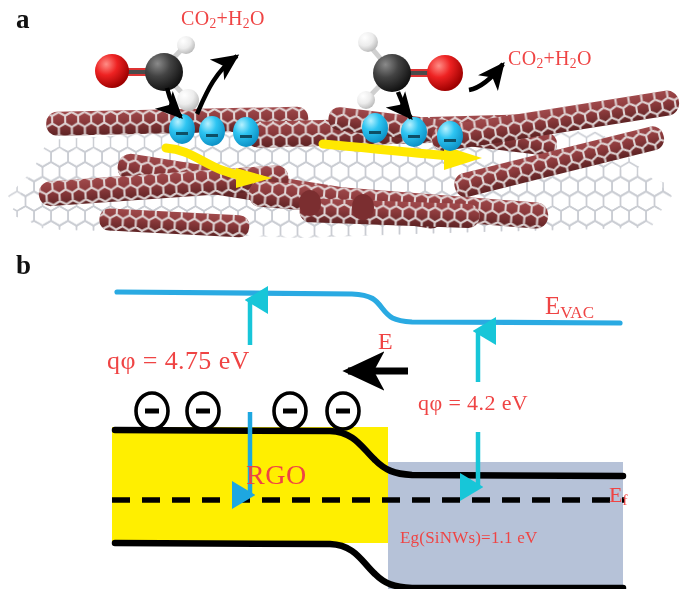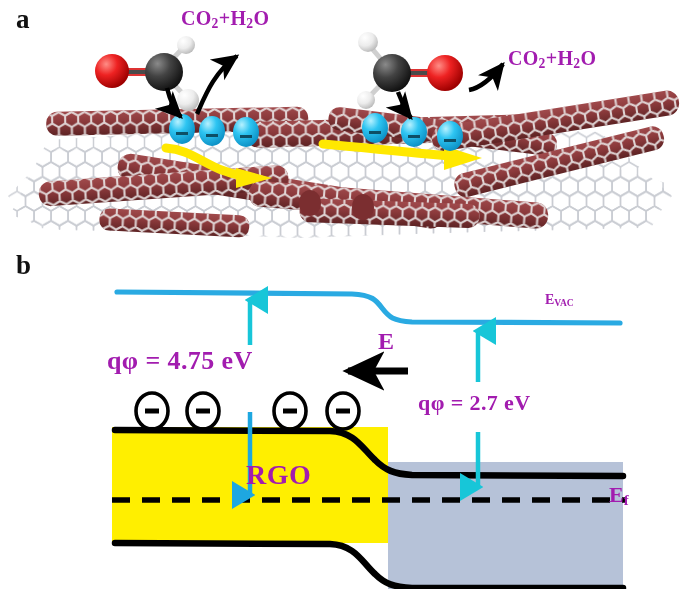--- a/index.html
+++ b/index.html
@@ -22,34 +22,34 @@
     line-height:1;
     color:#111;
   }
   #panel-a-letter{left:16px;top:6px;}
   #panel-b-letter{left:16px;top:252px;}
 
   
   .lbl{
     position:absolute;
     font-family:"Liberation Serif", serif;
-    font-weight:bold;
-    color:#a21caf;
+    font-weight:normal;
+    color:#ef4444;
     white-space:nowrap;
     line-height:1;
   }
   .lbl sub{font-size:.68em;vertical-align:-0.22em;}
 
   #co2-left{left:181px;top:8px;font-size:20px;letter-spacing:.3px;}
   #co2-right{left:508px;top:48px;font-size:20px;letter-spacing:.3px;}
 
   #wf-left{left:107px;top:348px;font-size:26px;letter-spacing:.4px;}
   #wf-right{left:418px;top:392px;font-size:22px;letter-spacing:.4px;}
   #efield-label{left:378px;top:329px;font-size:24px;}
-  #evac-label{left:545px;top:293px;font-size:14px;}
+  #evac-label{left:545px;top:293px;font-size:25px;}
   #ef-label{left:601px;top:484px;font-size:22px;margin-left:8px;}
   #rgo-label{left:246px;top:461px;font-size:28px;letter-spacing:.5px;}
   #eg-label{left:400px;top:529px;font-size:17px;letter-spacing:.2px;}
 
   svg{display:block;}
   .svg-layer{position:absolute;left:0;top:0;}
 </style>
 </head>
 <body>
 
@@ -282,26 +282,27 @@
           <line x1="283" y1="411" x2="297" y2="411" stroke-width="5"></line>
         </g>
       <g>
           <ellipse cx="343" cy="411" rx="16" ry="18"></ellipse>
           <line x1="336" y1="411" x2="350" y2="411" stroke-width="5"></line>
         </g>
     </g>
   </svg>
 
   <div class="lbl" id="wf-left">qφ = 4.75 eV</div>
-  <div class="lbl" id="wf-right">qφ = 2.7 eV</div>
+  <div class="lbl" id="wf-right">qφ = 4.2 eV</div>
   <div class="lbl" id="efield-label">E</div>
 
   <div class="lbl" id="evac-label">
     <span>E</span><sub>VAC</sub>
   </div>
 
   <div class="lbl" id="ef-label">
     <span>E</span><sub>f</sub>
   </div>
 
   <div class="lbl" id="rgo-label">RGO</div>
+  <div class="lbl" id="eg-label">Eg(SiNWs)=1.1 eV</div>
 
 </div>
 
 </body></html>

